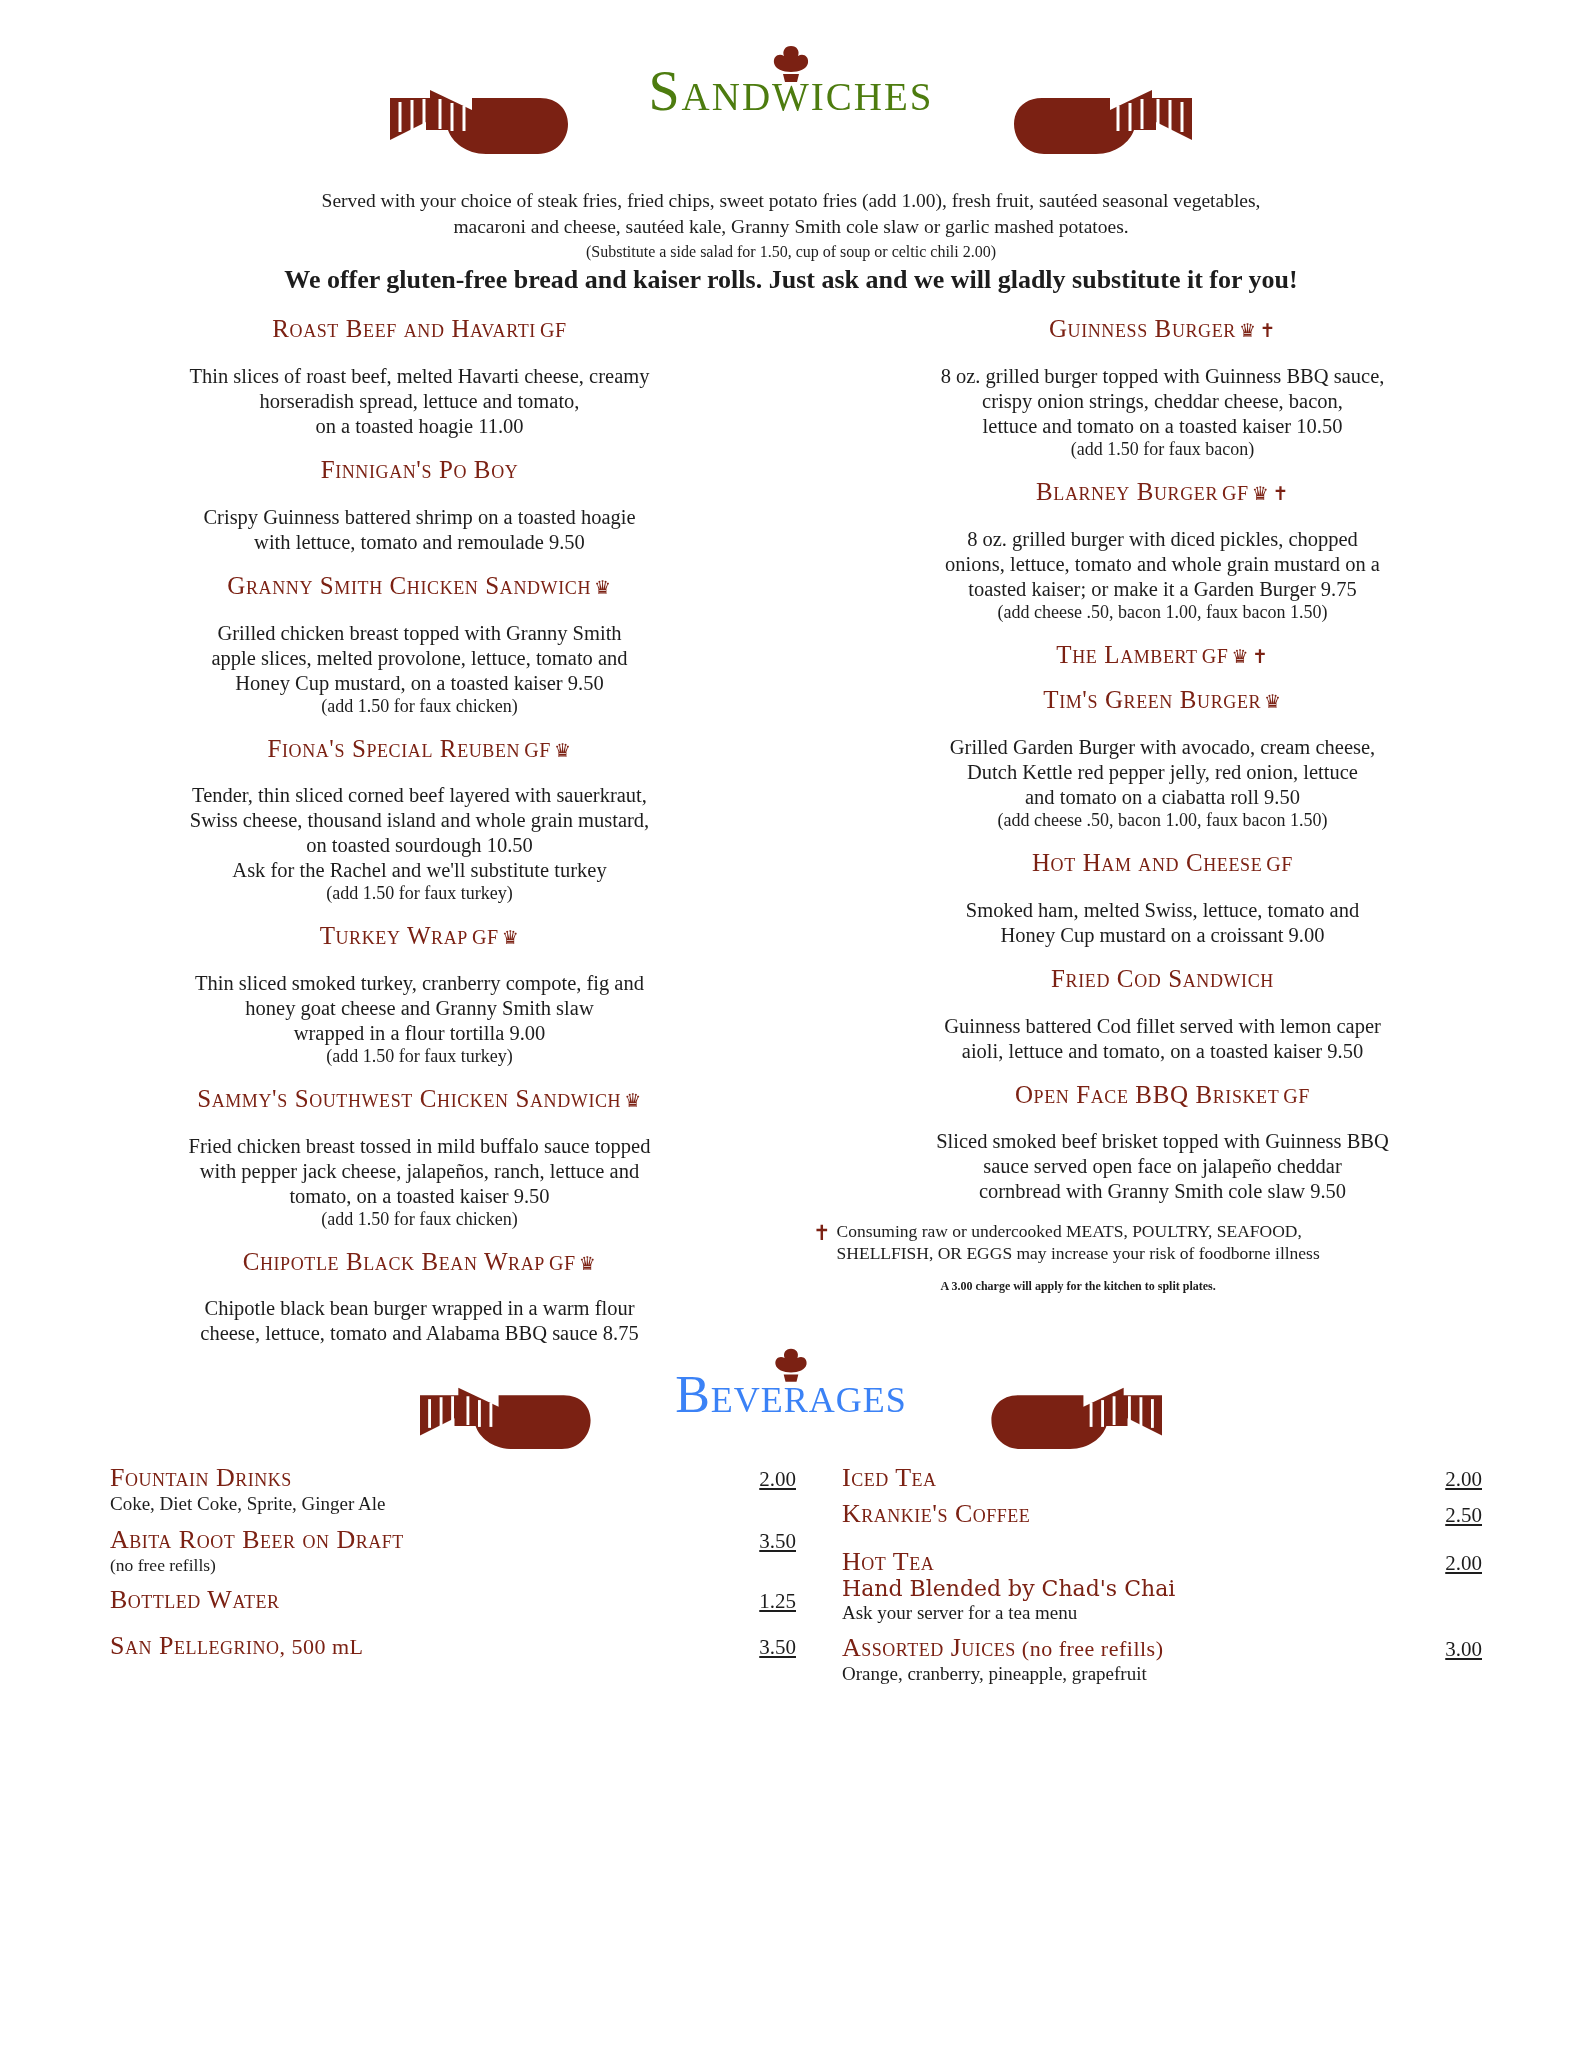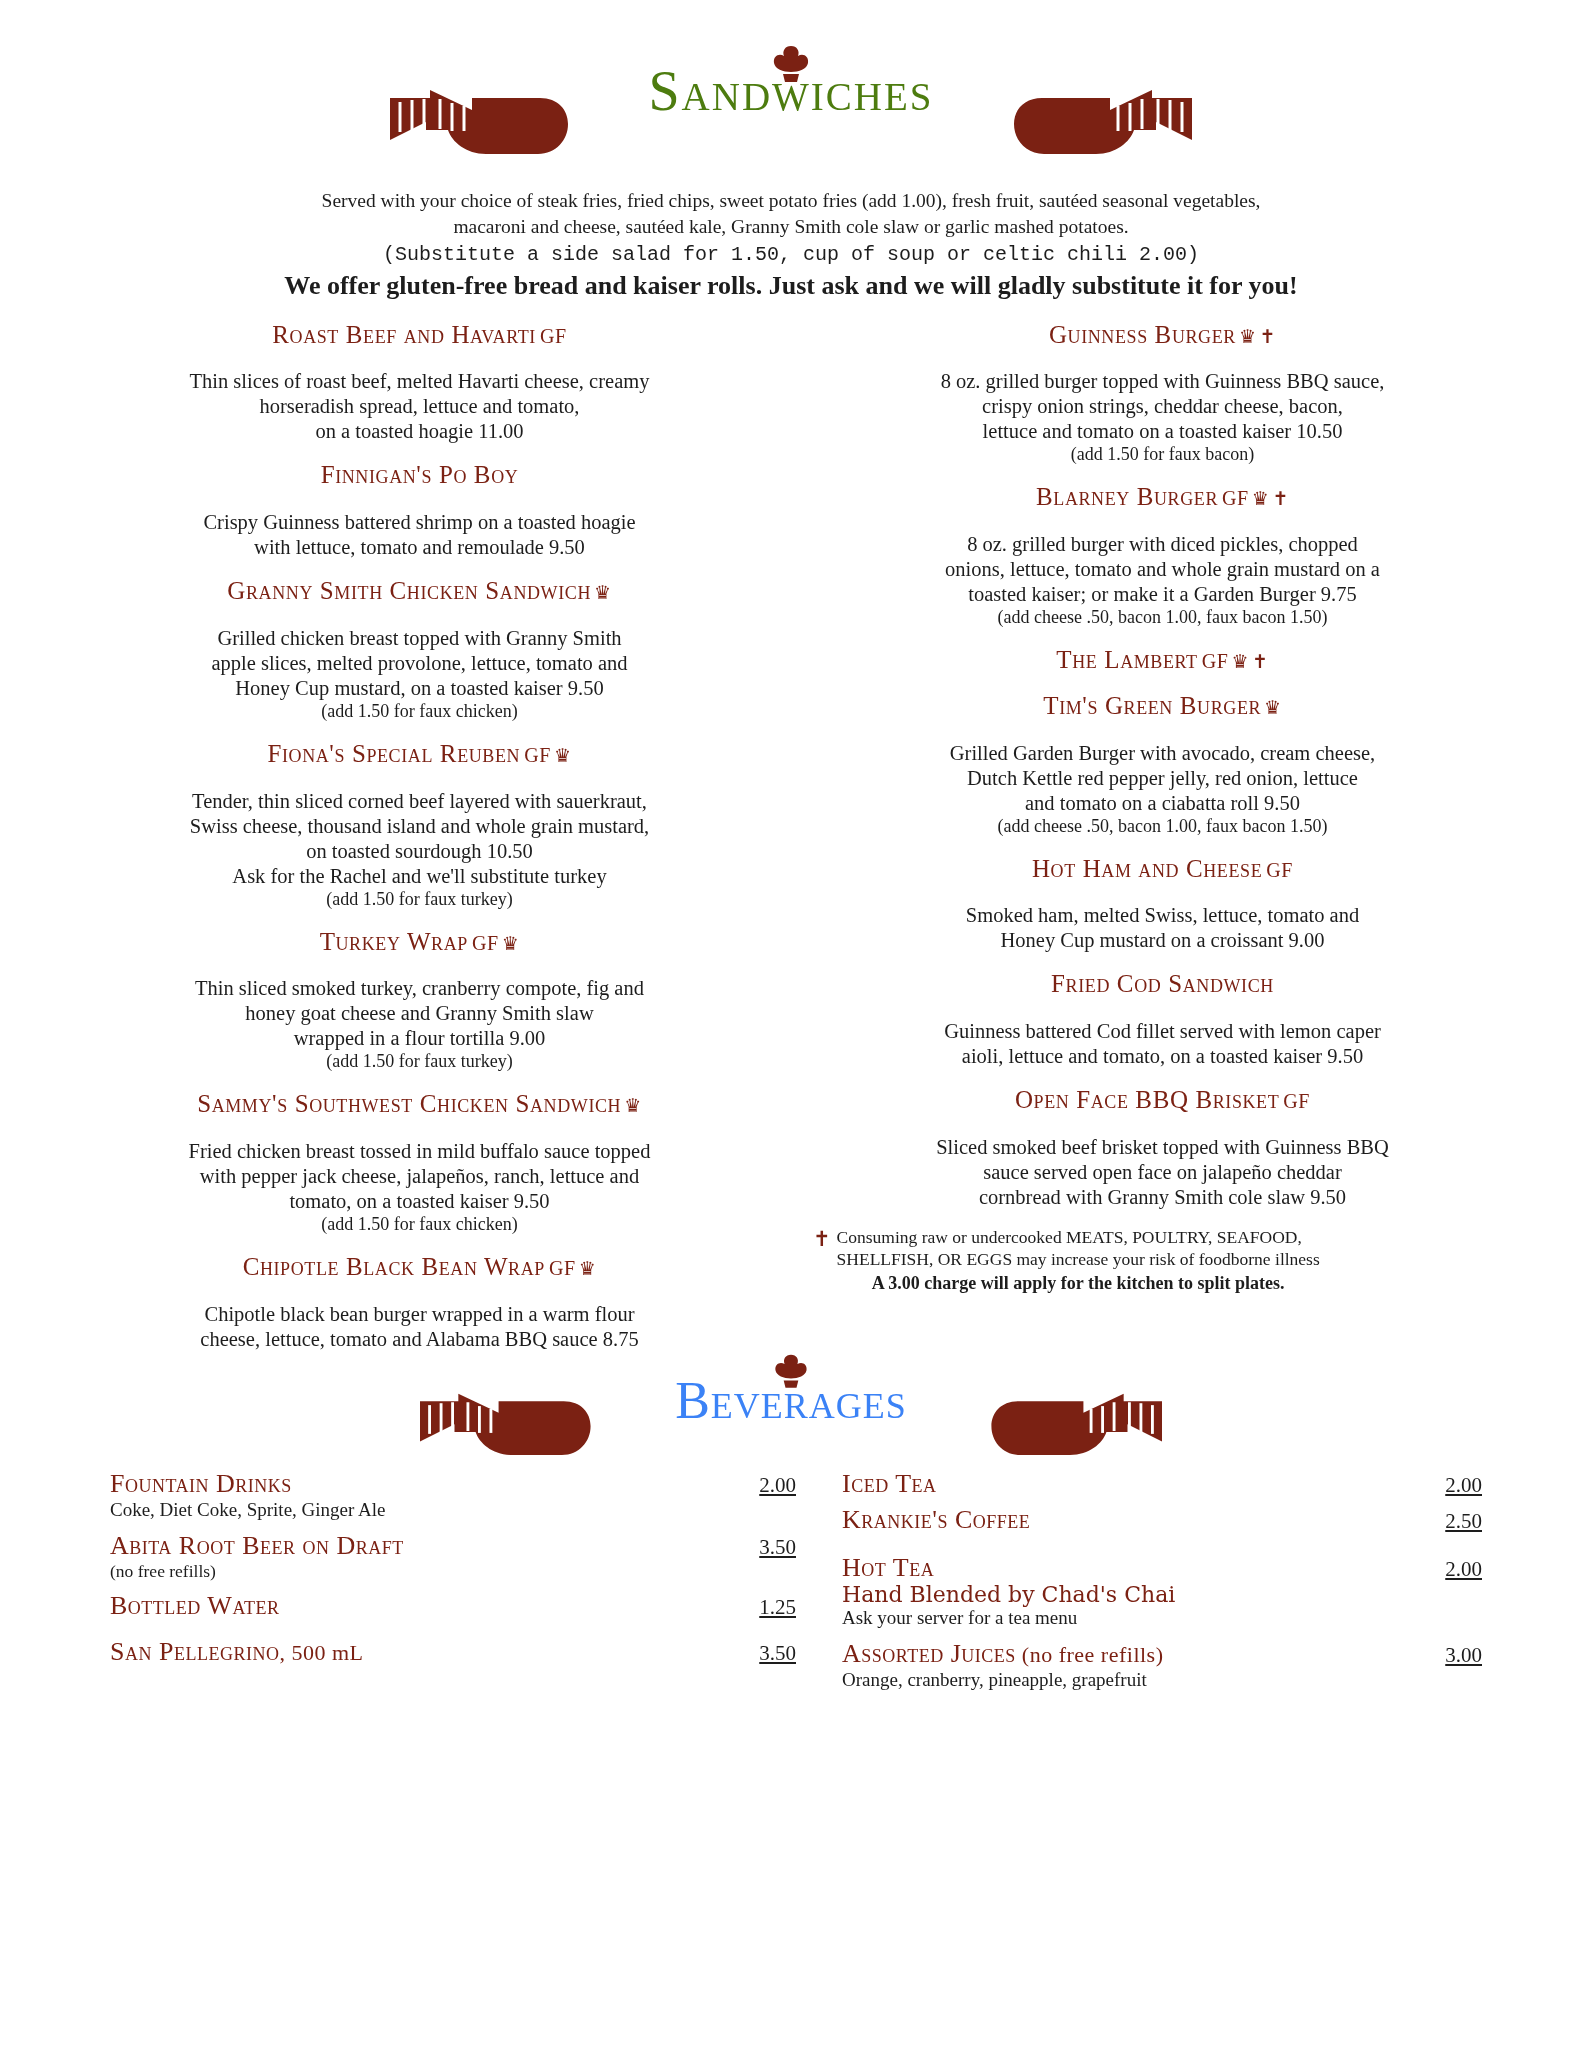--- a/index.html
+++ b/index.html
@@ -57,22 +57,21 @@
 
   
   .intro {
     text-align: center;
     font-size: 19.5px;
     line-height: 1.35;
     color: #1d1d1d;
     margin: 6px 86px 0 86px;
   }
   .intro .small {
-    font-size: 20px;
-    font-family: Liberation Mono, monospace;
+    font-size: 16px;
   }
   .intro .bold {
     font-weight: bold;
     font-size: 26px;
   }
 
   
   .columns {
     display: flex;
     margin-top: 18px;
@@ -132,22 +131,22 @@
   .disclaimer .cross {
     color: #7b2113;
     font-size: 21px;
     margin-right: 6px;
     line-height: 1;
     padding-top: 2px;
   }
   .disclaimer-bold {
     font-weight: bold;
     text-align: center;
-    font-size: 18px;
-    margin-top: 1px;
+    font-size: 12px;
+    margin-top: 14px;
   }
 
   
   .bev-banner {
     position: relative;
     text-align: center;
     margin-top: 2px;
     height: 96px;
   }
   .bev-title {

